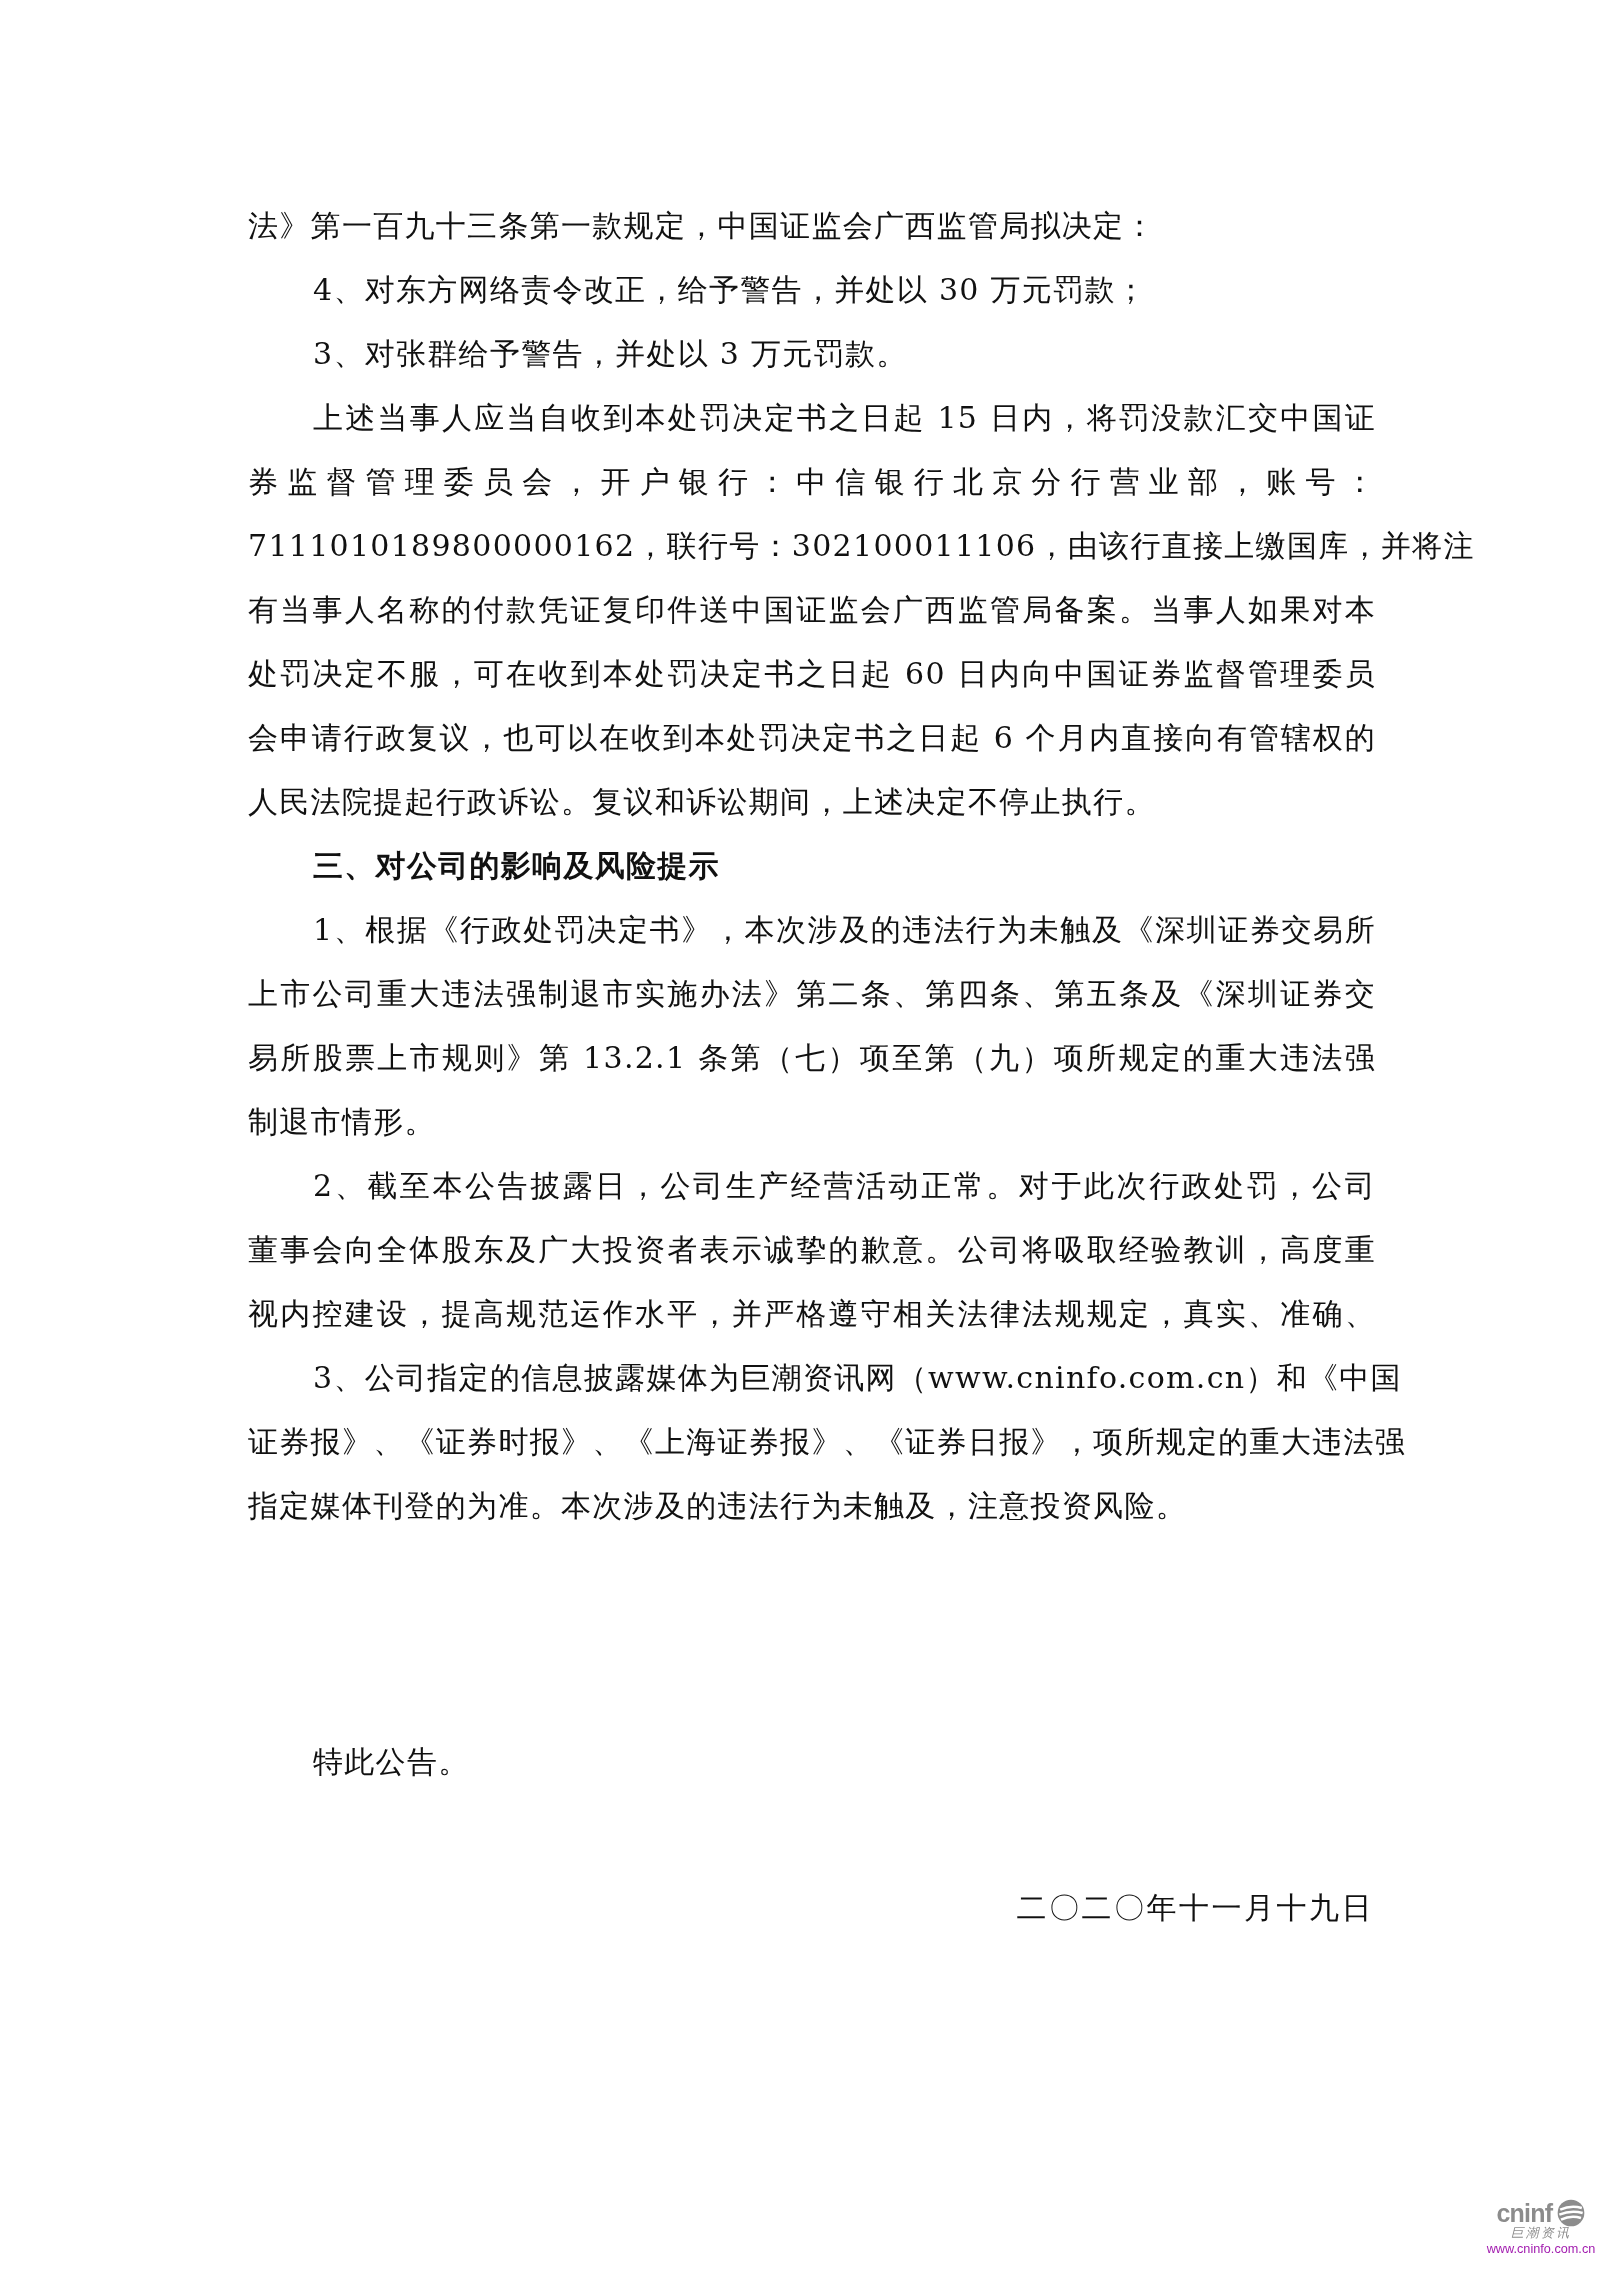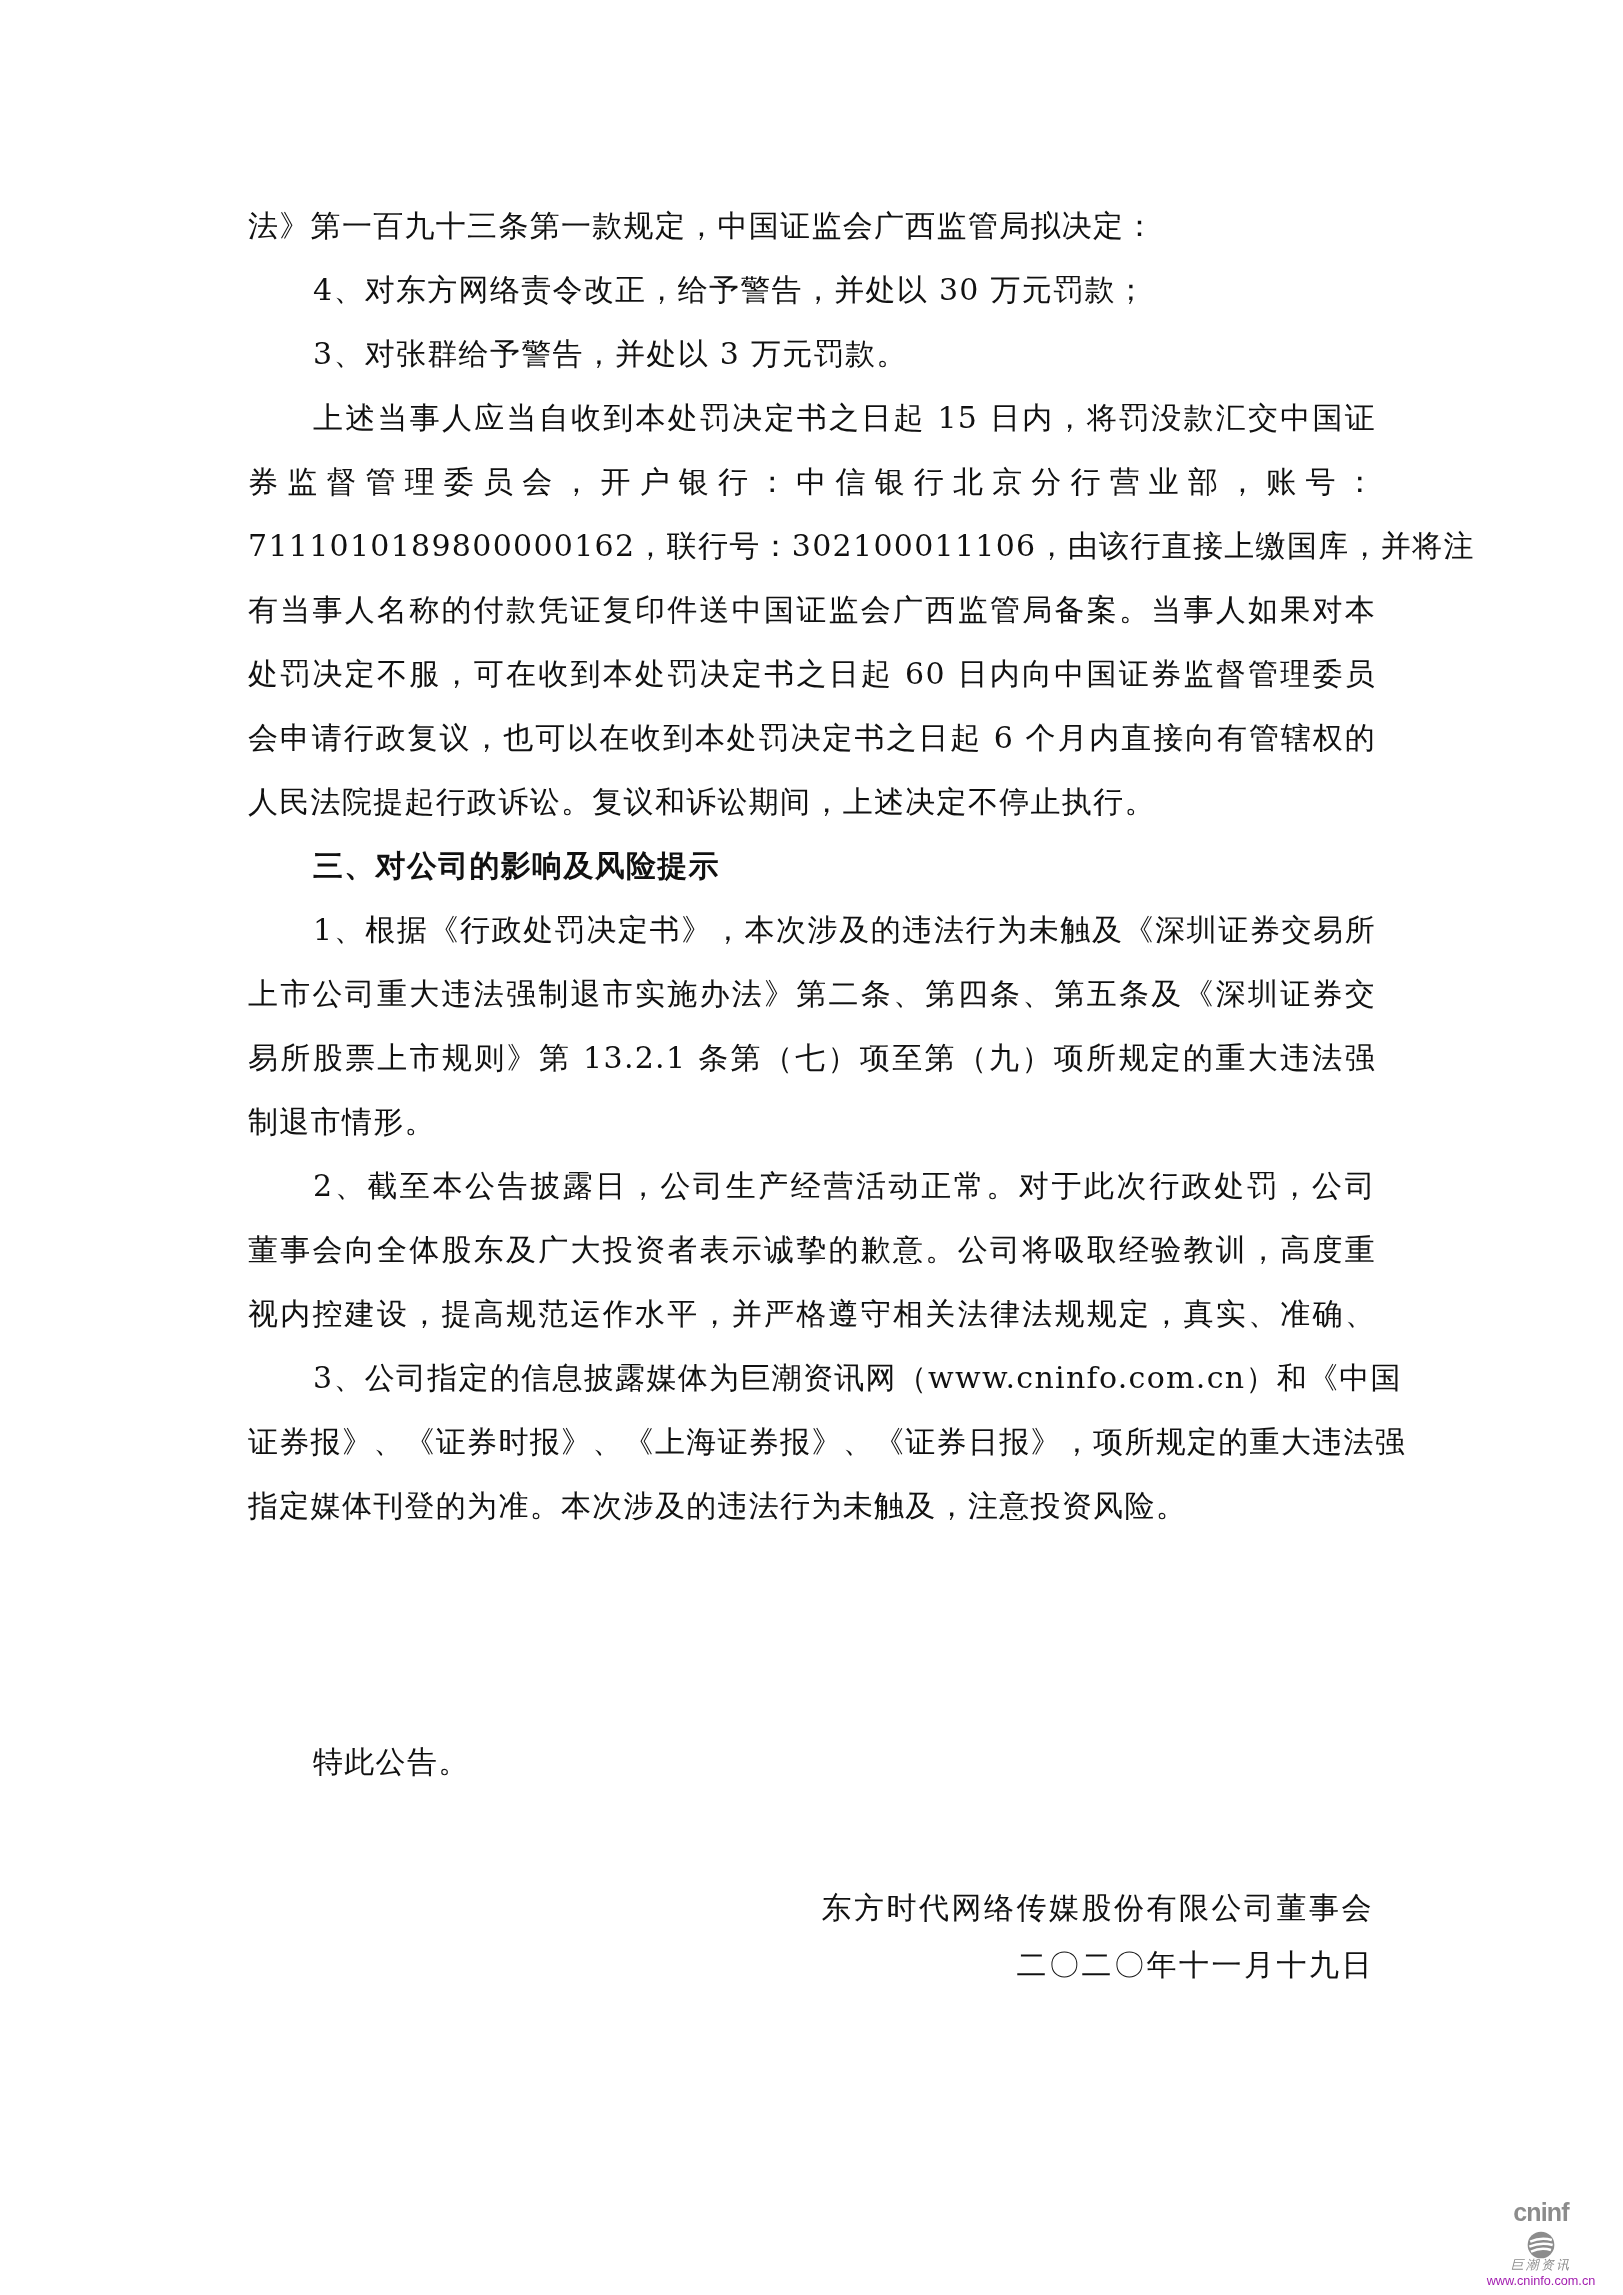--- a/index.html
+++ b/index.html
@@ -50,21 +50,21 @@
   .signature div { white-space: nowrap; }
   .watermark {
     position: absolute;
     left: 1463px;
     top: 2198px;
     width: 156px;
     color: #8a8a8a;
     font-family: "Liberation Sans", "DejaVu Sans", sans-serif;
     text-align: center;
   }
-  .wm-top { display: flex; align-items: center; justify-content: center; gap: 3.4px; flex-direction: column; }
+  .wm-top { display: flex; align-items: center; justify-content: center; gap: 3.4px; }
   .wm-brand { font-size: 25px; font-weight: bold; letter-spacing: -0.8px; color: #8c8c8c; }
   .wm-sub { font-size: 12.7px; letter-spacing: 2.5px; margin-top: -3.4px; color: #8c8c8c; font-style: italic; }
   .wm-url { font-size: 12.7px; color: #a21caf; }
 </style>
 </head>
 <body>
 
 <div class="page">
 
   <div class="body-text">
@@ -108,21 +108,20 @@
     <div class="para">
       <span class="line" style="padding-left:65px">3、公司指定的信息披露媒体为巨潮资讯网（www.cninfo.com.cn）和《中国</span>
       <span class="line">证券报》、《证券时报》、《上海证券报》、《证券日报》，项所规定的重大违法强</span>
       <span class="line last">指定媒体刊登的为准。本次涉及的违法行为未触及，注意投资风险。</span>
     </div>
   </div>
 
   <div class="closing">特此公告。</div>
 
   <div class="signature">
-    <div>东方时代网络传媒股份有限公司董事会</div>
     <div>二〇二〇年十一月十九日</div>
   </div>
 
   <div class="watermark">
     <div class="wm-top">
       <span class="wm-brand">cninf</span>
       <svg width="30" height="30" viewBox="0 0 36 36">
         <circle cx="18" cy="18" r="16" fill="#8c8c8c"></circle>
         <path d="M5 14 Q18 8 31 12" stroke="#ffffff" stroke-width="3" fill="none"></path>
         <path d="M4 20 Q18 14 32 18" stroke="#ffffff" stroke-width="3" fill="none"></path>

